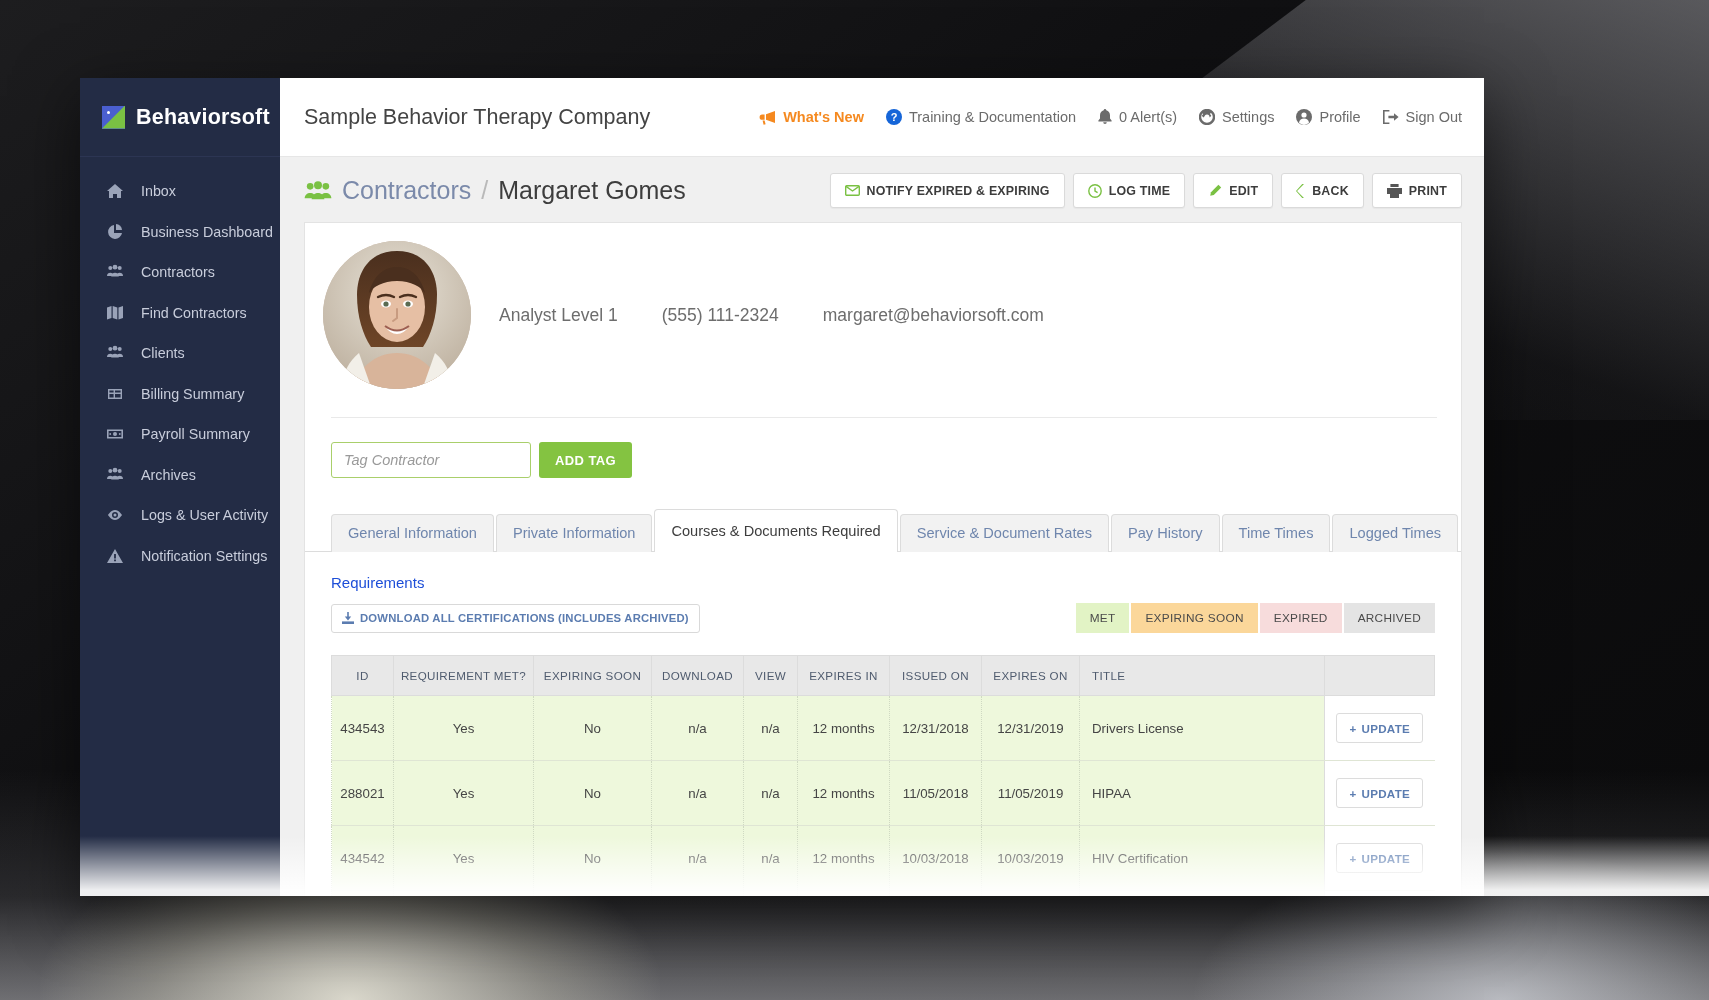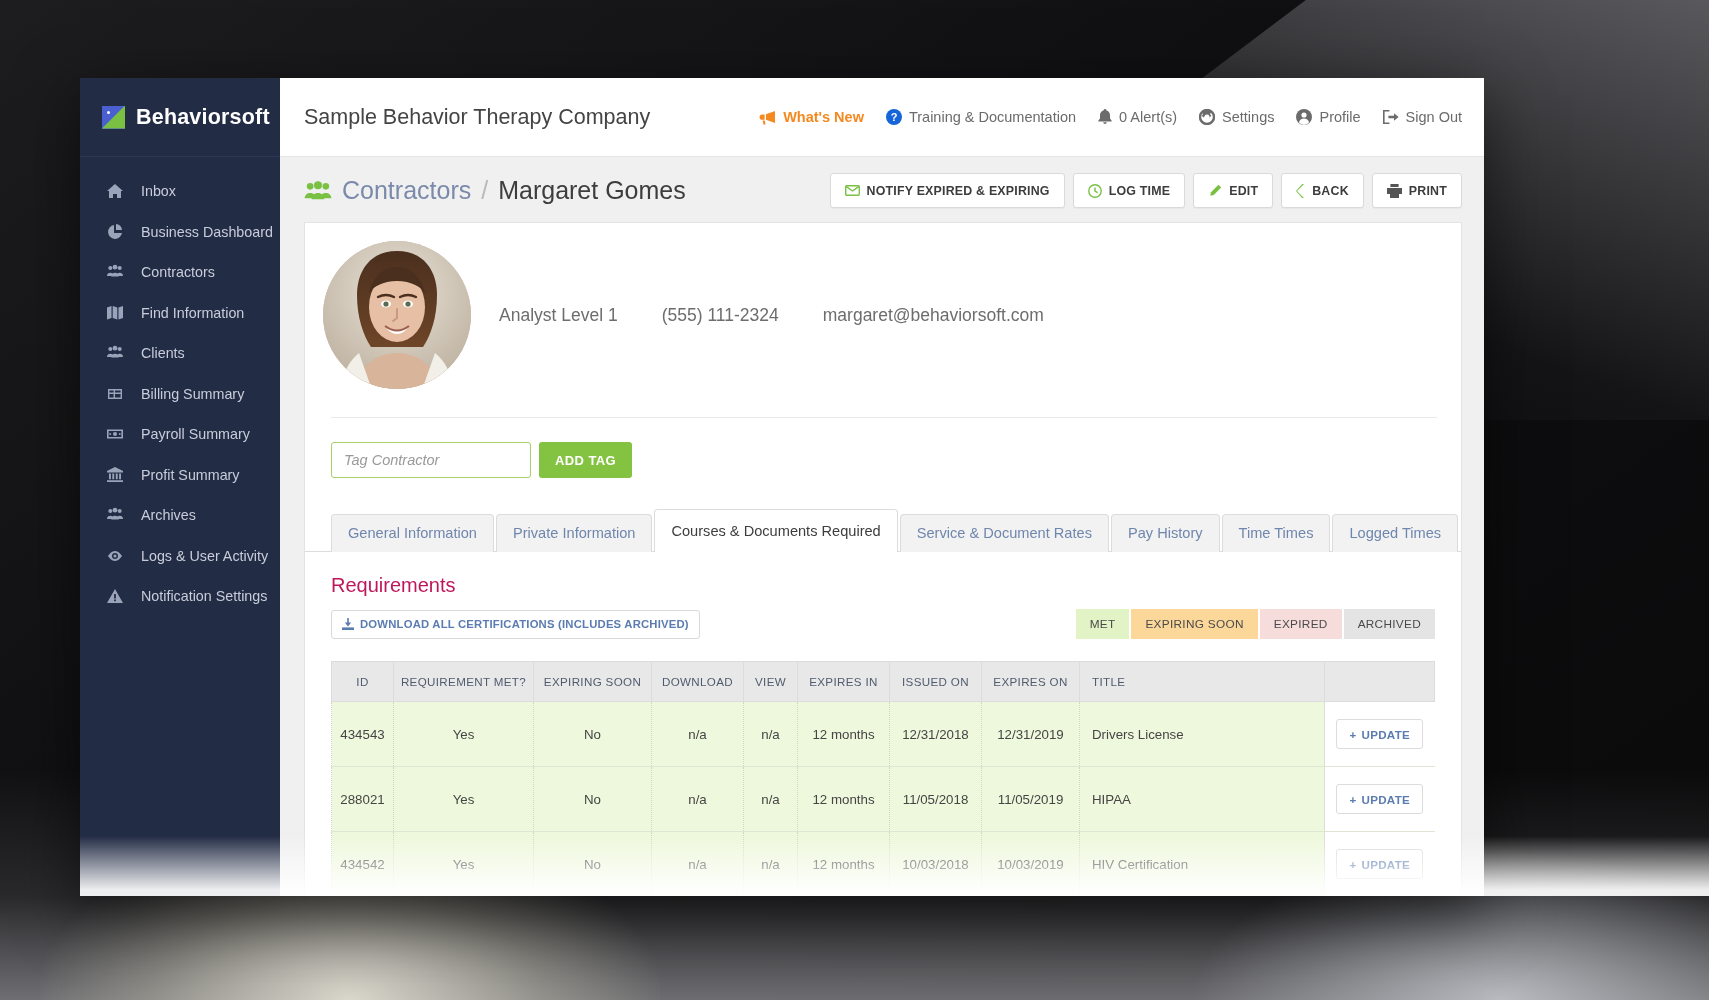--- a/index.html
+++ b/index.html
@@ -173,21 +173,21 @@
     padding: 10px 16px 11px; font-size: 14.6px; color: #6f86ad;
     cursor: pointer; white-space: nowrap; position: relative; top: 1px;
   }
   .tab.active {
     background: #fff; color: #3d3d3d;
     padding: 13px 16px 13px;
   }
 
   
   .req { padding: 22px 26px 0 26px; flex: 1; min-height: 0; display: flex; flex-direction: column; }
-  .req-title { font-size: 20px; color: #be185d; font-weight: normal; }
+  .req-title { font-size: 15px; color: #1d4ed8; font-weight: normal; }
   .req-tools { display: flex; align-items: center; margin-top: 12px; }
   .btn-dl {
     background: #fff; border: 1px solid #d9d9d9; border-radius: 3px;
     height: 29px; padding: 0 10px; display: flex; align-items: center; gap: 6px;
     font-size: 11.3px; font-weight: bold; letter-spacing: .2px;
     color: #5b7cb0; cursor: pointer; white-space: nowrap;
   }
   .legend { margin-left: auto; display: flex; gap: 2px; }
   .chip {
     height: 30px; padding: 0 14px; display: flex; align-items: center;
@@ -277,21 +277,21 @@
           </span>
         <span>Contractors</span>
       </div>
 
       <div class="nav-item">
         <span class="nav-ico">
             <svg viewBox="0 0 16 16">
               <path d="M0 2.5L4.5 1v12L0 14.5zM5.7 1L10.3 2.5v12L5.7 13zM11.5 2.5L16 1v12l-4.5 1.5z"></path>
             </svg>
           </span>
-        <span>Find Information</span>
+        <span>Find Contractors</span>
       </div>
 
       <div class="nav-item">
         <span class="nav-ico">
             <svg viewBox="0 0 16 16">
               <circle cx="3.3" cy="4" r="2"></circle>
               <circle cx="8" cy="3.2" r="2.4"></circle>
               <circle cx="12.7" cy="4" r="2"></circle>
               <path d="M0 12c0-2 1.5-3.2 3.3-3.2S6.6 10 6.6 12H0z"></path>
               <path d="M4.2 12.6c0-2.3 1.7-3.8 3.8-3.8s3.8 1.5 3.8 3.8H4.2z"></path>
@@ -315,28 +315,20 @@
             <svg viewBox="0 0 16 16">
               <path d="M0 3.5h16v9H0v-9zm1.6 1.6v5.8h12.8V5.1H1.6z"></path>
               <circle cx="8" cy="8" r="2"></circle>
               <circle cx="3.2" cy="8" r=".9"></circle>
               <circle cx="12.8" cy="8" r=".9"></circle>
             </svg>
           </span>
         <span>Payroll Summary</span>
       </div>
 
-      <div class="nav-item">
-        <span class="nav-ico">
-            <svg viewBox="0 0 16 16">
-              <path d="M8 0L0 4v1.4h16V4L8 0zM2 6.6v5.6h1.9V6.6H2zm3.3 0v5.6h1.9V6.6H5.3zm3.5 0v5.6h1.9V6.6H8.8zm3.3 0v5.6H14V6.6h-1.9zM0 13.3V15h16v-1.7H0z"></path>
-            </svg>
-          </span>
-        <span>Profit Summary</span>
-      </div>
 
       <div class="nav-item">
         <span class="nav-ico">
             <svg viewBox="0 0 16 16">
               <circle cx="3.3" cy="4" r="2"></circle>
               <circle cx="8" cy="3.2" r="2.4"></circle>
               <circle cx="12.7" cy="4" r="2"></circle>
               <path d="M0 12c0-2 1.5-3.2 3.3-3.2S6.6 10 6.6 12H0z"></path>
               <path d="M4.2 12.6c0-2.3 1.7-3.8 3.8-3.8s3.8 1.5 3.8 3.8H4.2z"></path>
               <path d="M9.4 12c0-2 1.5-3.2 3.3-3.2S16 10 16 12H9.4z"></path>

